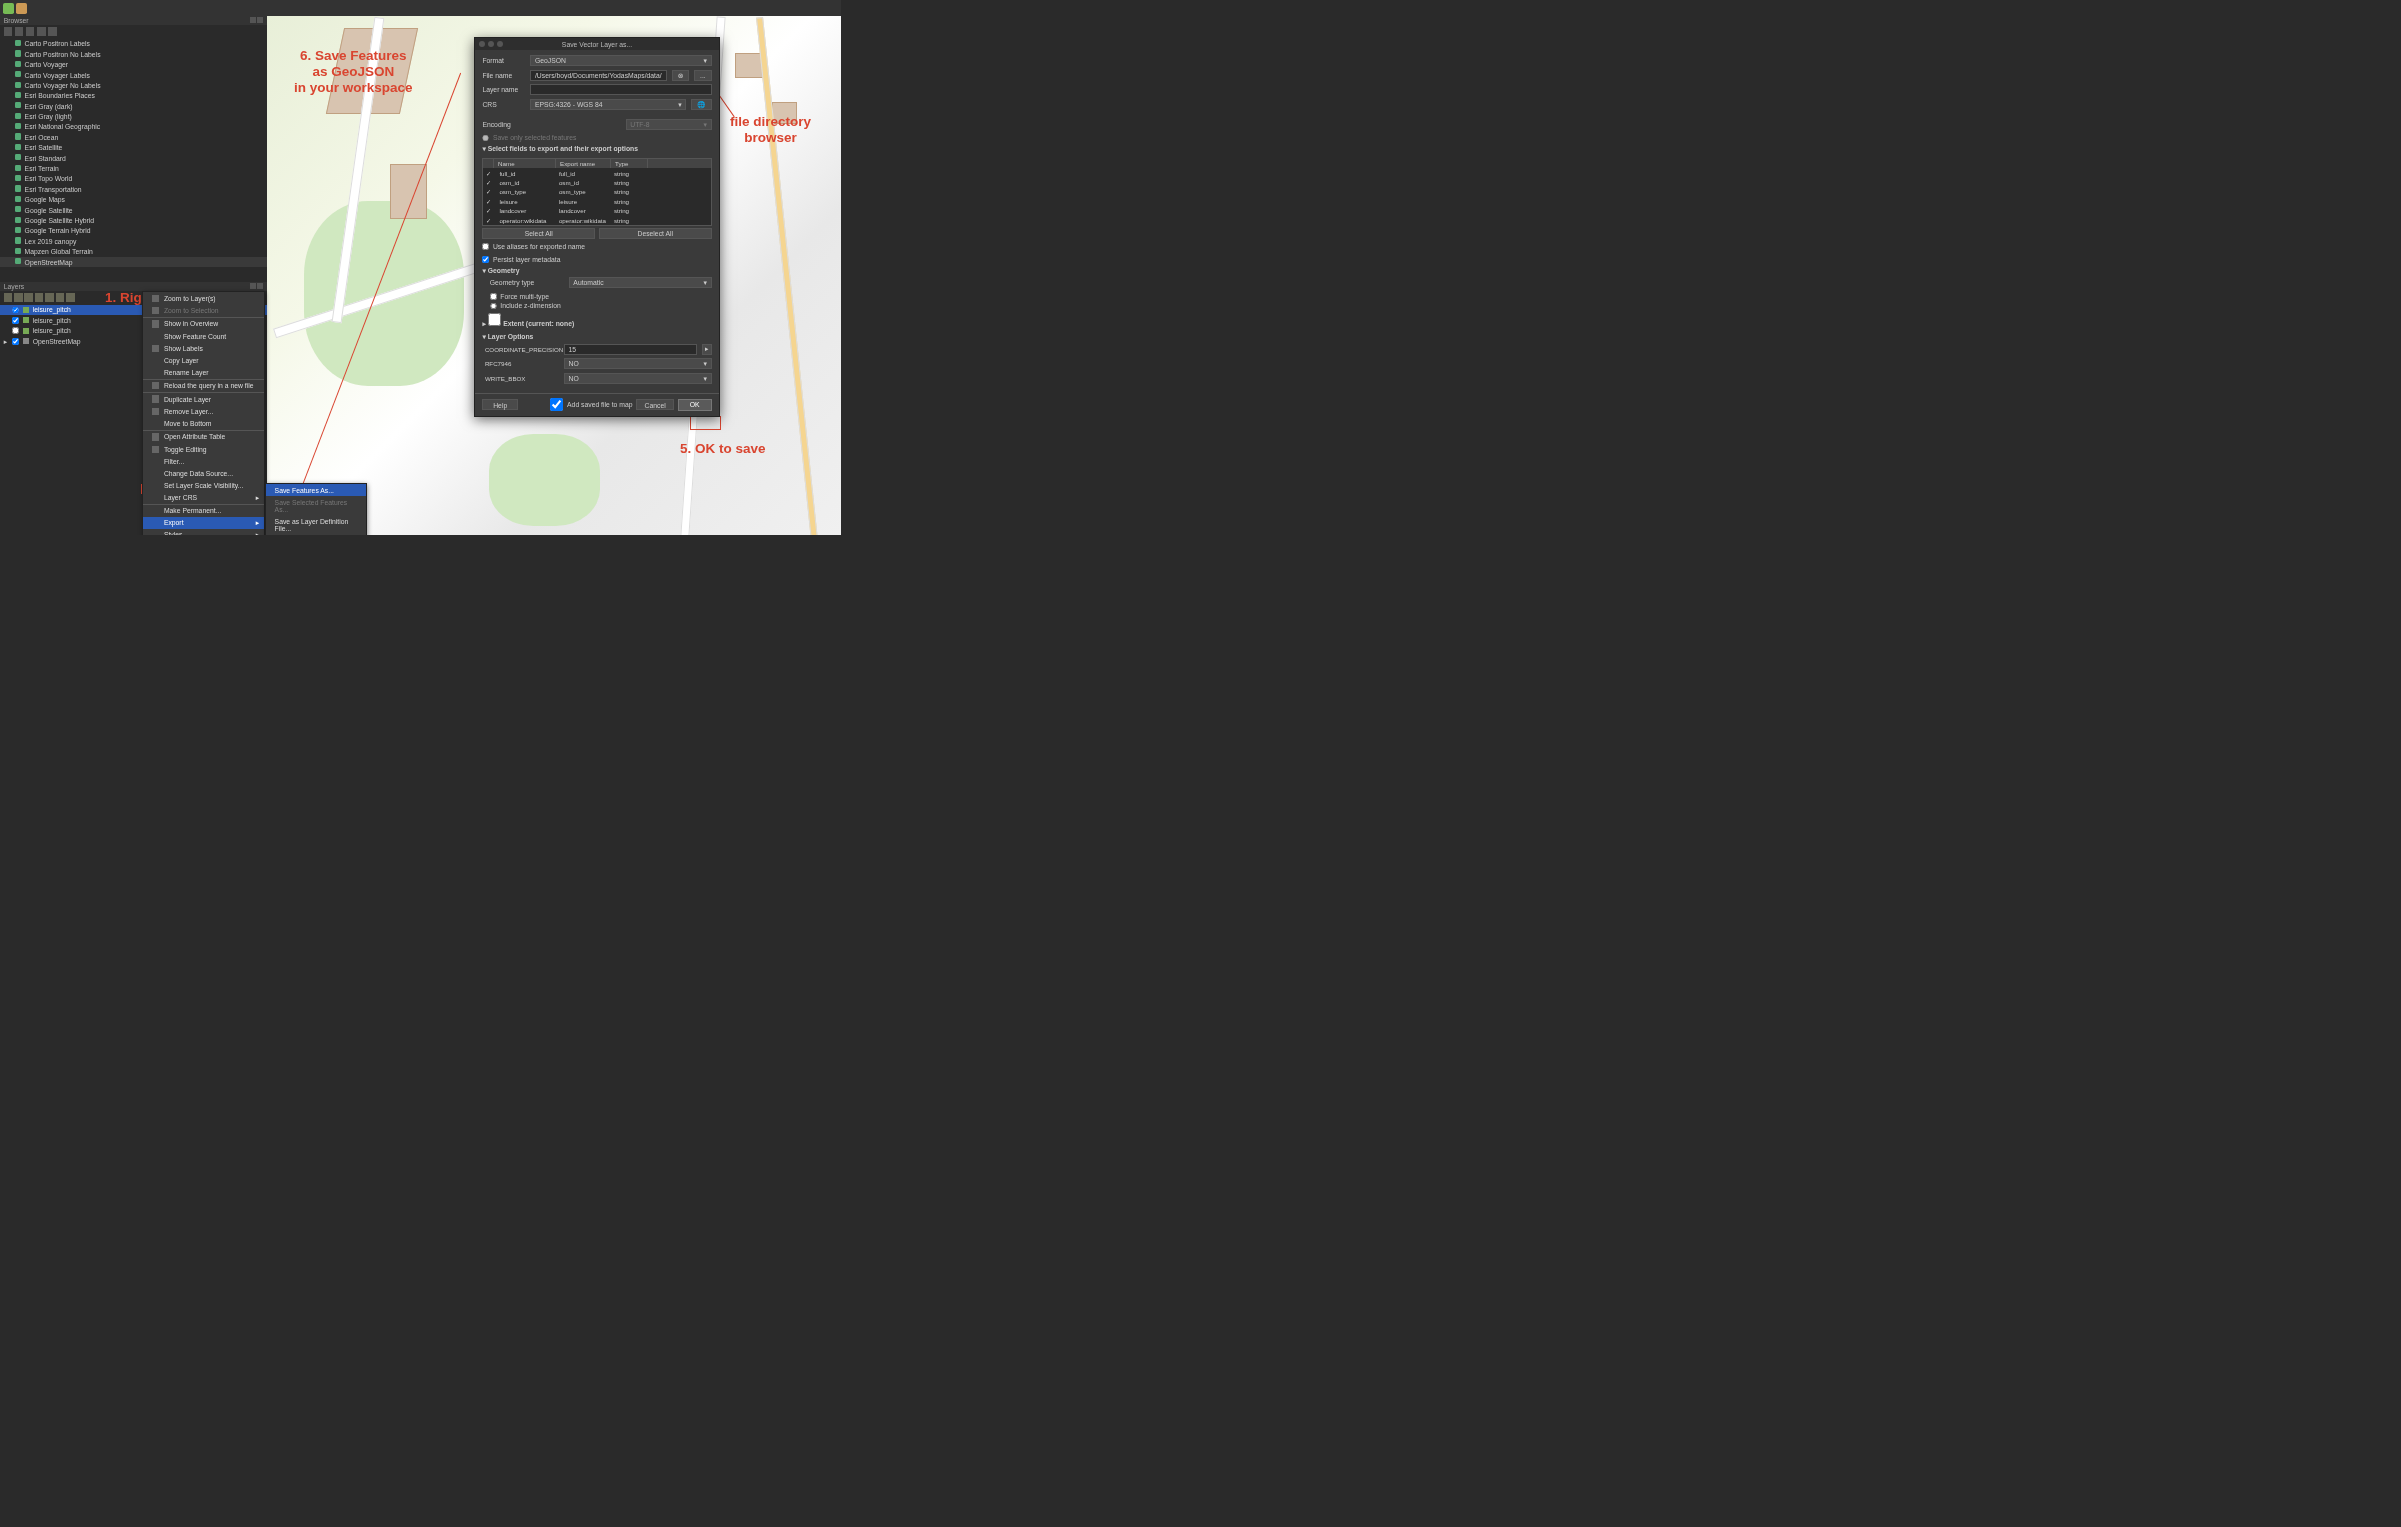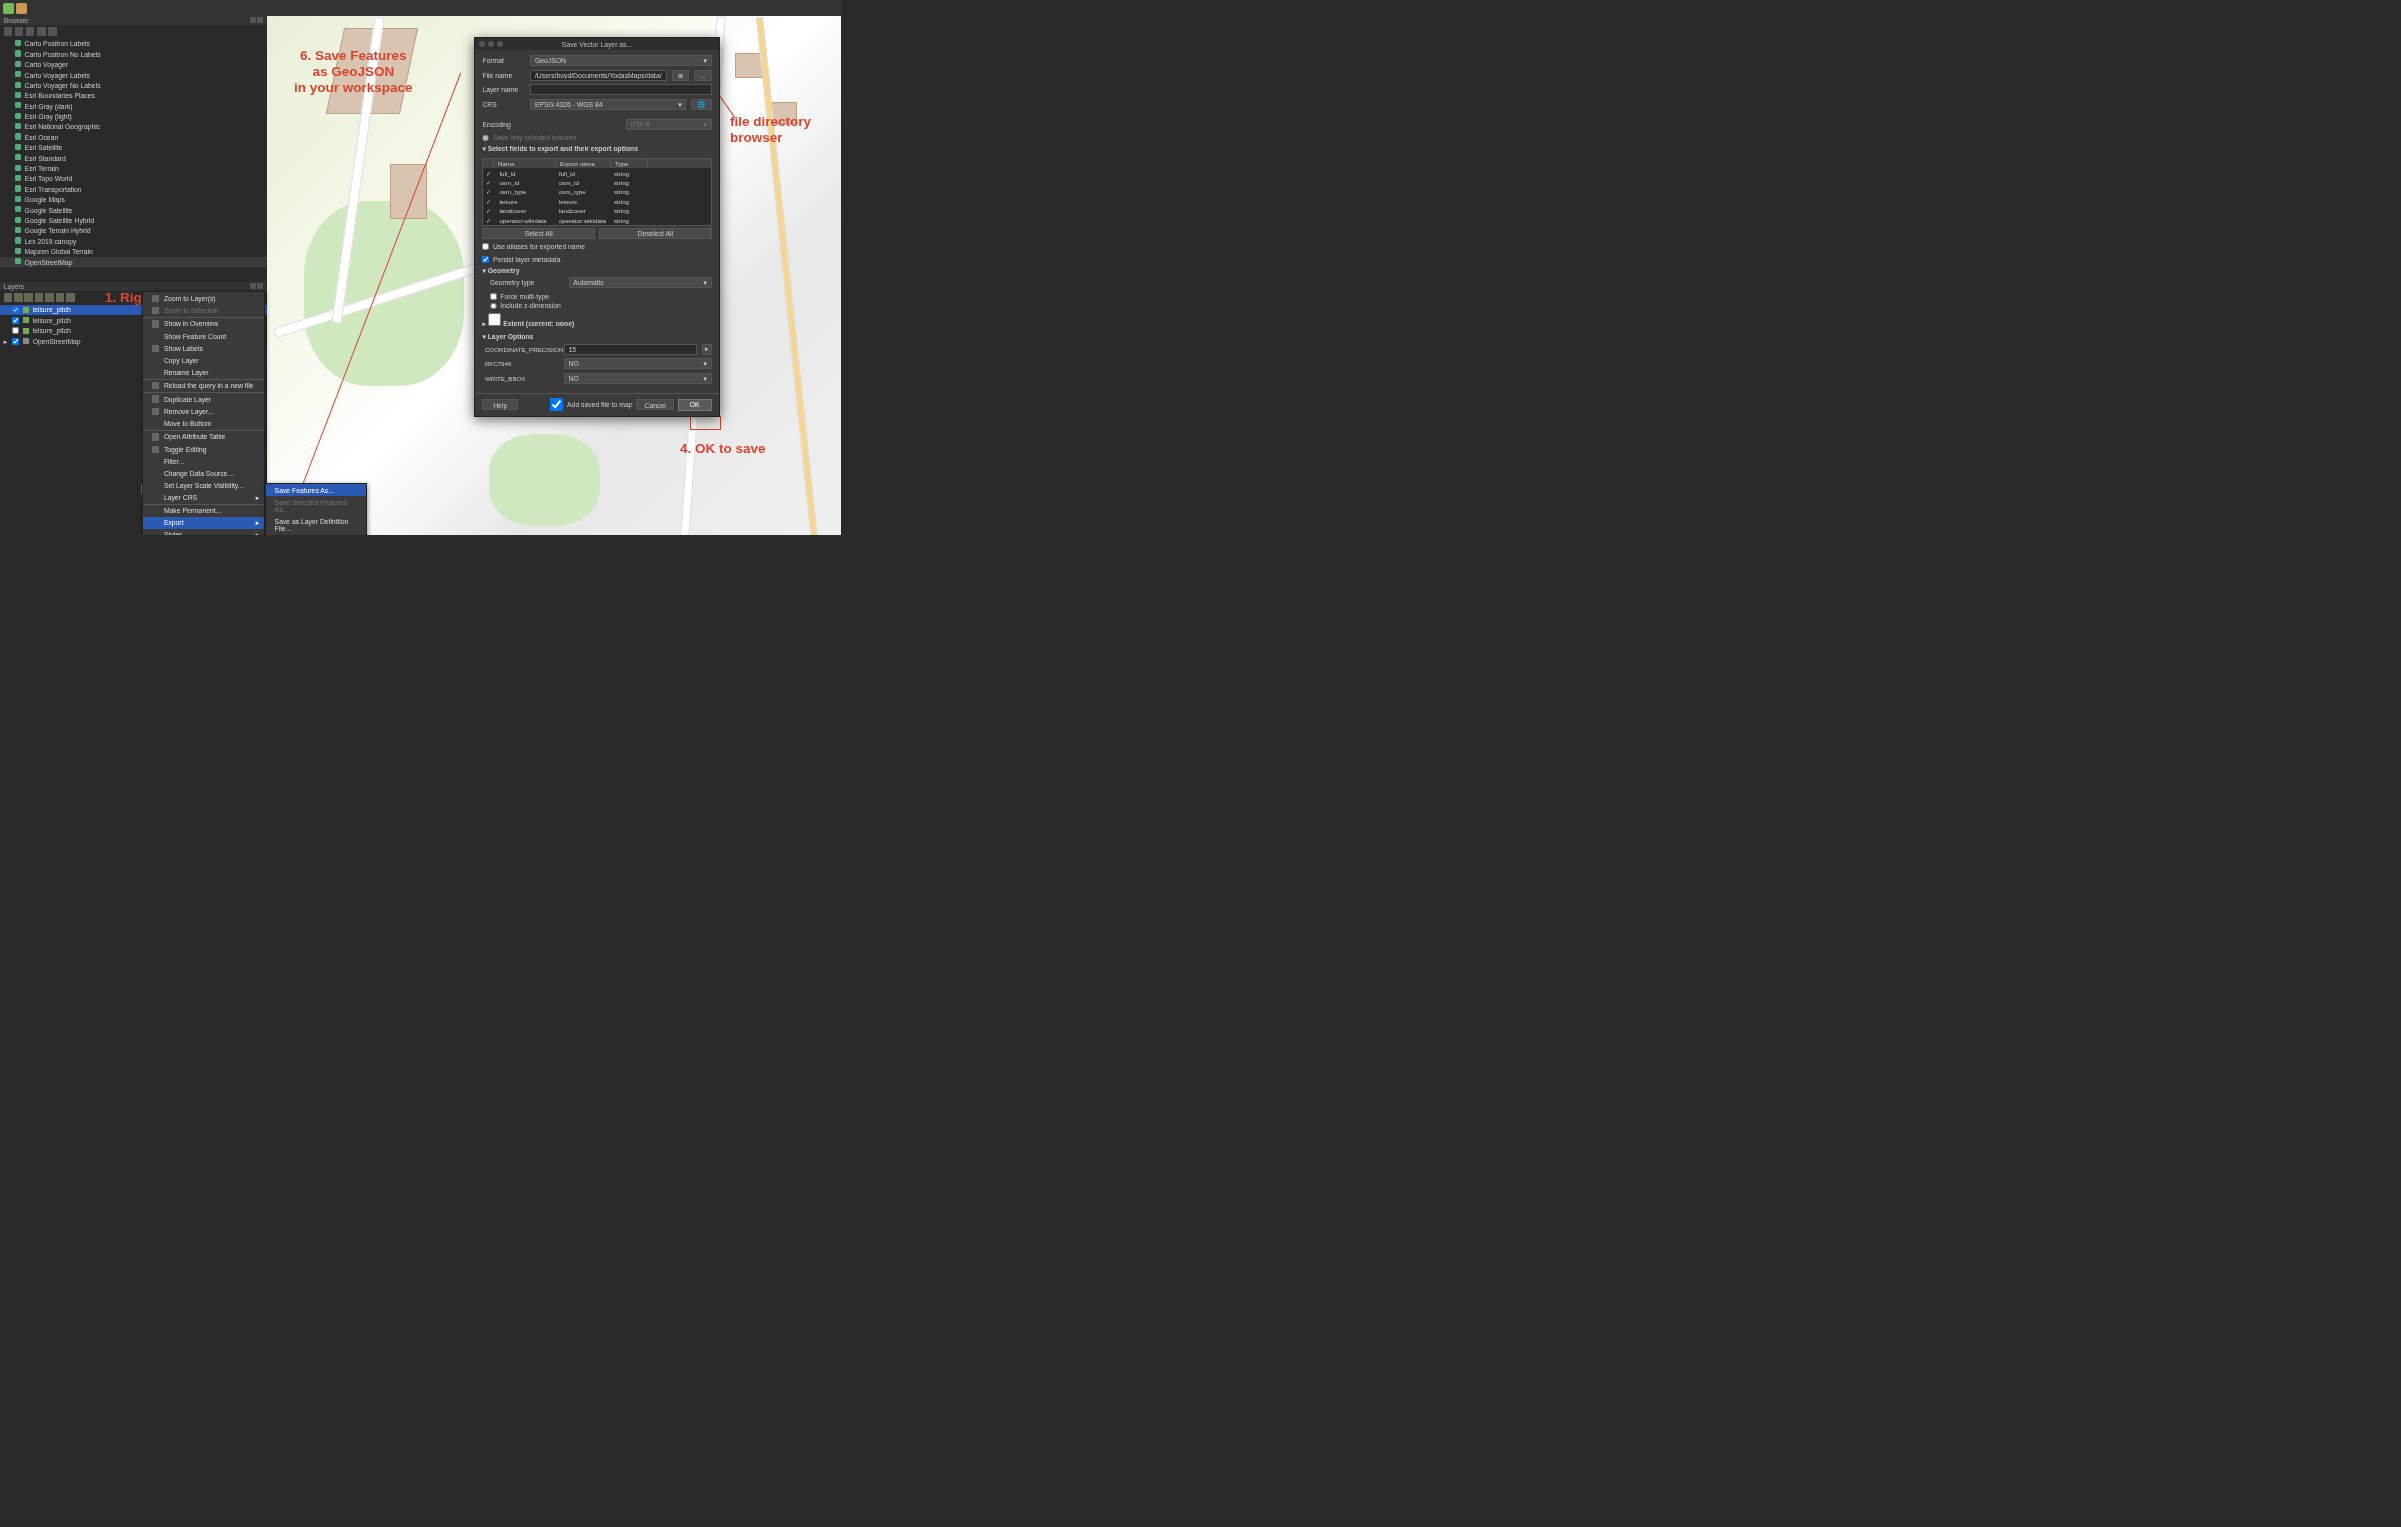--- a/index.html
+++ b/index.html
@@ -416,23 +416,23 @@
         <span>Add saved file to map</span>
       <button class="btn-sm" style="padding:1.8px 7.4px">Cancel</button>
       <button class="btn-ok">OK</button>
     </div>
   </div>
 </div>
 
 <div class="annotation" style="left:294px;top:48px;white-space:pre">6. Save Features
 as GeoJSON
 in your workspace</div>
-<div class="annotation" style="left:730px;top:114px;white-space:pre;text-align:left">file directory
+<div class="annotation" style="left:730px;top:114px;white-space:pre;text-align:center">file directory
 browser</div>
-<div class="annotation" style="left:680px;top:441px">4. OK to save</div>
+<div class="annotation" style="left:680px;top:441px">5. OK to save</div>
 
 <div class="red-box" style="left:477px;top:58px;width:241px;height:29.5px"></div>
 <div class="red-box" style="left:705px;top:71px;width:14.8px;height:13.5px"></div>
 <div class="red-box" style="left:141px;top:484px;width:225px;height:9.8px"></div>
 <div class="red-box" style="left:690px;top:416px;width:31px;height:13.5px"></div>
 <div class="arrow-line" style="left:302px;top:486px;width:443px;transform:rotate(-69deg)"></div>
 <div class="arrow-line" style="left:713px;top:86px;width:37px;transform:rotate(55deg)"></div>
 
 
 </body></html>

